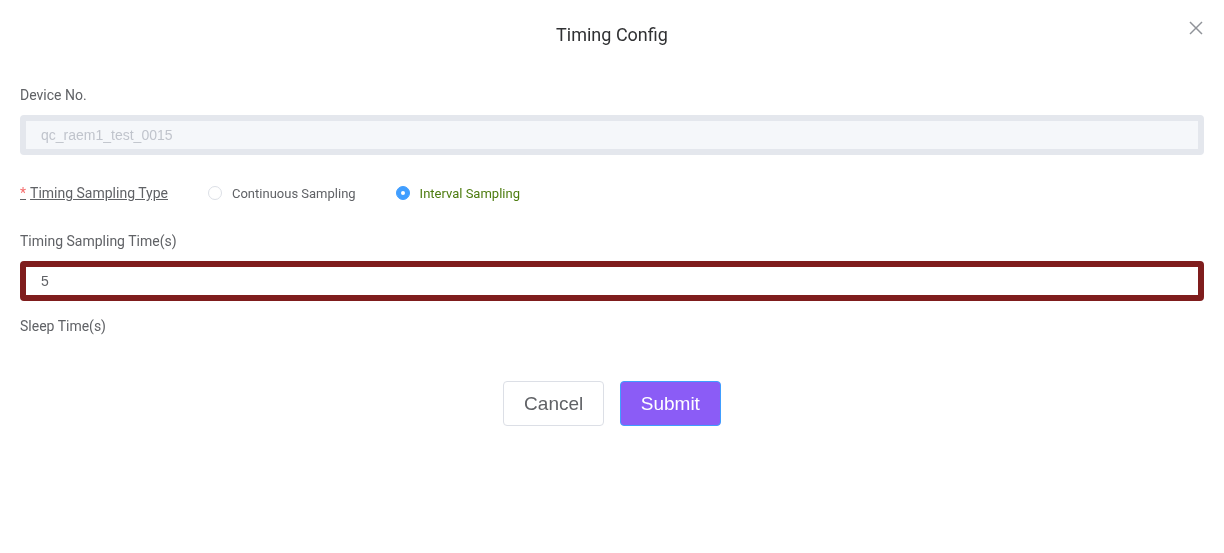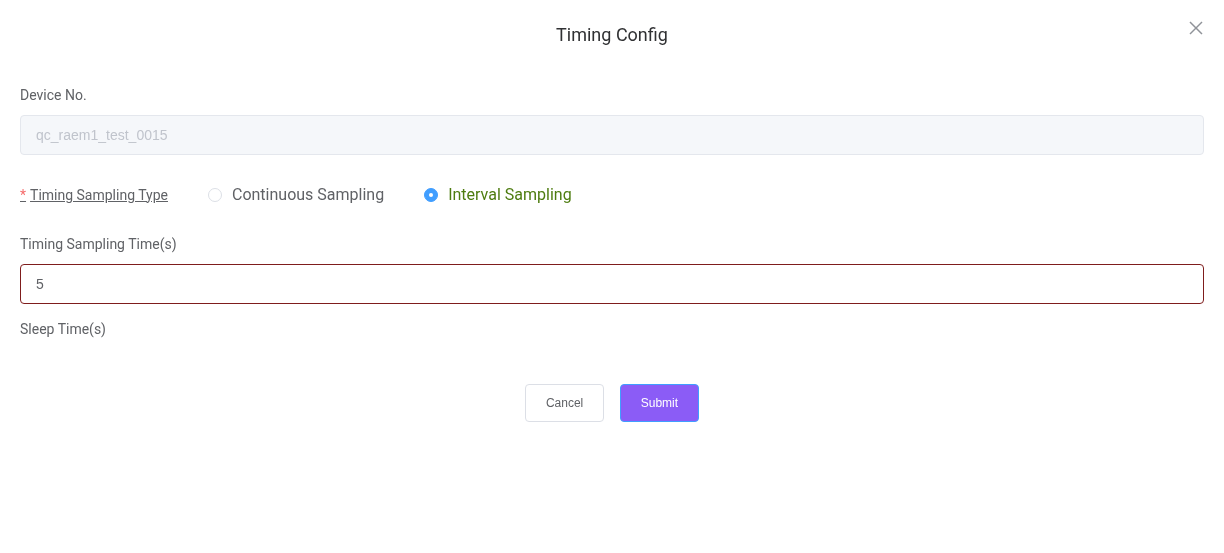--- a/index.html
+++ b/index.html
@@ -55,21 +55,21 @@
       color: #606266;
       font-size: 14px;
       margin-bottom: 10px;
       line-height: 20px;
     }
     .form-input {
       width: 100%;
       height: 40px;
       line-height: 40px;
       padding: 0 15px;
-      border: 1px solid #7f1d1d;
+      border: 6px solid #7f1d1d;
       border-radius: 4px;
       font-size: 14px;
       color: #606266;
       background: #fff;
       outline: none;
     }
     .form-input:disabled {
       background-color: #f5f7fa;
       border-color: #e4e7ed;
       color: #c0c4cc;
@@ -88,21 +88,21 @@
       text-decoration: underline;
     }
     .required-star {
       color: #f56c6c;
       margin-right: 4px;
     }
     .radio-option {
       display: inline-flex;
       align-items: center;
       cursor: pointer;
-      font-size: 16px;
+      font-size: 13px;
       text-align: right;
     }
     .radio-circle {
       width: 14px;
       height: 14px;
       border-radius: 50%;
       border: 1px solid #dcdfe6;
       margin-right: 10px;
       position: relative;
       background: #fff;
@@ -130,21 +130,21 @@
       color: #606266;
     }
     .dialog-footer {
       text-align: center;
       padding: 20px;
     }
     .btn {
       display: inline-block;
       line-height: 1;
       padding: 12px 20px;
-      font-size: 12px;
+      font-size: 19px;
       border-radius: 4px;
       cursor: pointer;
       border: 1px solid #dcdfe6;
       background: #fff;
       color: #606266;
       margin: 0 6px;
     }
     .btn-primary {
       background: #8b5cf6;
       border-color: #409eff;

